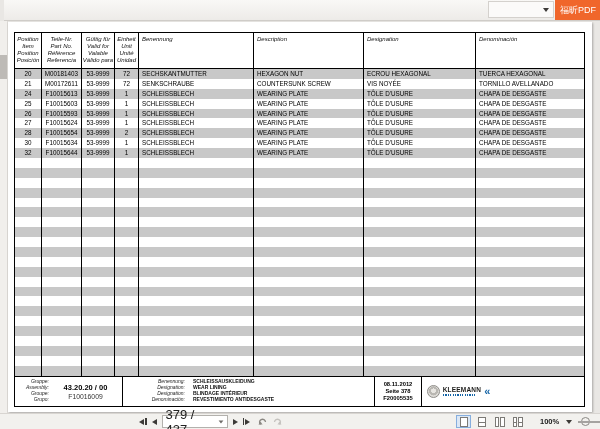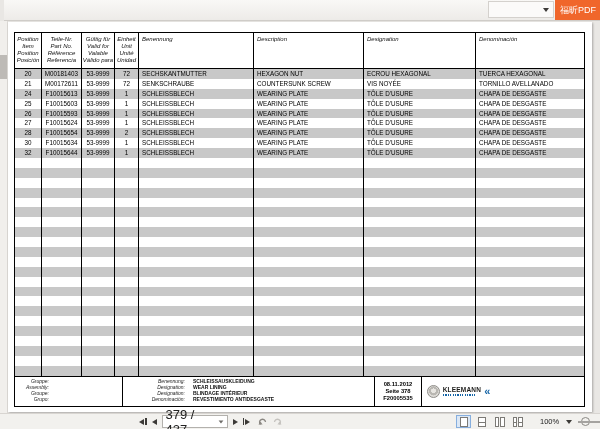--- a/index.html
+++ b/index.html
@@ -64,21 +64,21 @@
   .statusbar{position:absolute;left:0;right:0;bottom:0;height:15px;background:#f2f1ee;border-top:1px solid #d8d5d1;}
   .nav{position:absolute;left:139px;top:1px;height:13px;display:flex;align-items:center;gap:5px;}
   .navbtn{display:flex;align-items:center;gap:1px;cursor:default;}
   .tri-l{width:0;height:0;border-top:3.5px solid transparent;border-bottom:3.5px solid transparent;border-right:5.5px solid #3c3a37;}
   .tri-r{width:0;height:0;border-top:3.5px solid transparent;border-bottom:3.5px solid transparent;border-left:5.5px solid #3c3a37;}
   .vbar{width:1.5px;height:7px;background:#3c3a37;}
   .pagebox{width:58px;height:11px;background:#fff;border:1px solid #b3b1ad;box-sizing:content-box;
     font-size:13px;color:#222;display:flex;align-items:center;padding:0 3px;}
   .pagebox .tri-down{margin-left:auto;border-top-color:#6e6c68;transform:scale(.8);}
   .histicons{display:flex;gap:4px;margin-left:2px;}
-  .viewtools{position:absolute;left:456px;top:1px;height:13px;display:flex;align-items:center;gap:3px;}
+  .viewtools{position:absolute;left:456px;top:1px;height:13px;display:flex;align-items:center;gap:3px;font-weight:bold;}
   .layoutbtn{width:15px;height:13px;display:flex;align-items:center;justify-content:center;box-sizing:border-box;}
   .layoutbtn.active{background:#dbe7f5;border:1px solid #86aede;}
   .pg{background:#fff;border:1px solid #7c7a76;box-sizing:border-box;}
   .pg.single{width:8px;height:10px;}
   .pg.cont{width:8px;height:10px;background:linear-gradient(#fff 0 55%, #7c7a76 55% 62%, #fff 62%);}
   .pgpair{display:flex;gap:1px;}
   .pg.half{width:4.5px;height:10px;}
   .zoomtext{font-size:7.5px;color:#222;margin-left:12px;}
   .zoomdrop{margin-left:4px;}
   .minuscircle{width:9px;height:9px;border-radius:50%;border:1px solid #8a8884;box-sizing:border-box;position:relative;margin-left:6px;}
@@ -454,20 +454,24 @@
 
     <div class="tfoot">
 
       <div class="fblock fB">
         <div class="flabels">
           <div>Gruppe:</div>
           <div>Assembly:</div>
           <div>Groupe:</div>
           <div>Grupo:</div>
         </div>
+        <div class="fvals">
+          <div class="fv1">43.20.20 / 00</div>
+          <div class="fv2">F10016009</div>
+        </div>
       </div>
 
       <div class="fblock fC">
         <div class="flabels">
           <div>Benennung:</div>
           <div>Designation:</div>
           <div>Designation:</div>
           <div>Denominación:</div>
         </div>
         <div class="fvals">

